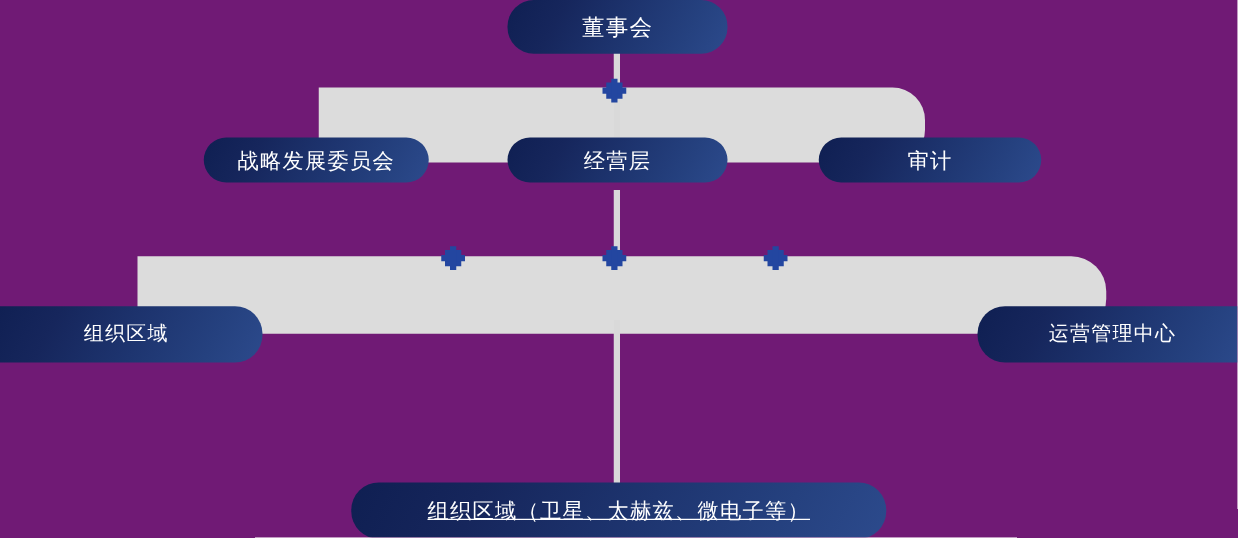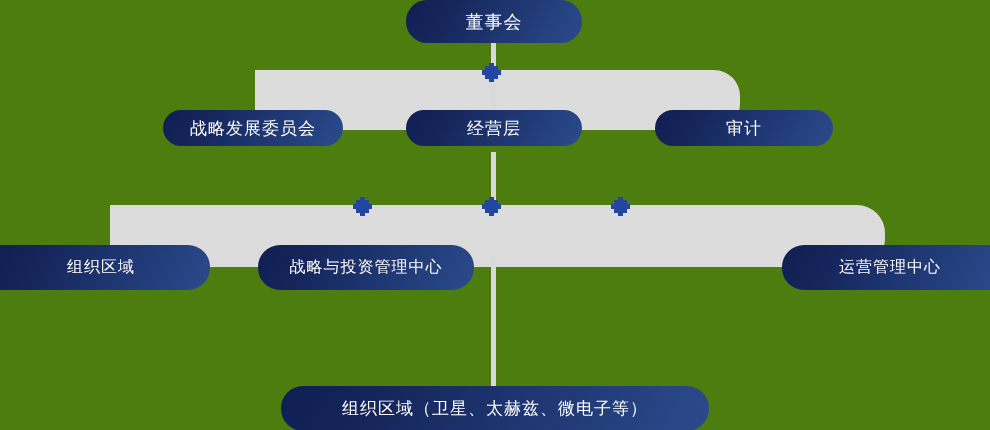--- a/index.html
+++ b/index.html
@@ -8,21 +8,21 @@
     background: #ffffff;
   }
   body {
     font-family: "Liberation Sans", "DejaVu Sans", sans-serif;
   }
   #org-chart {
     position: relative;
     width: 990px;
     height: 430px;
     overflow: hidden;
-    background: #4d7c0f;
+    background: #701a75;
   }
 
   
   .shadow-band {
     position: absolute;
     background: #dcdcdc;
     z-index: 1;
   }
   .shadow-band.r2 {
     left: 255px;
@@ -85,21 +85,21 @@
     font-size: 17px;
     letter-spacing: 1px;
     white-space: nowrap;
     border-radius: 22px;
     background: linear-gradient(118deg, #0f1f52 0%, #16265c 24%, #1e3570 55%, #25417f 80%, #2c4a8c 100%);
     z-index: 5;
   }
   .pill.lvl1 { height: 43px; font-size: 18px; border-radius: 21px; }
   .pill.lvl2 { height: 36px; font-size: 17px; border-radius: 22px; }
   .pill.lvl3 { height: 45px; font-size: 16px; border-radius: 22px; }
-  .pill.lvl4 { height: 45px; font-size: 17px; border-radius: 22px; }
+  .pill.lvl4 { height: 45px; font-size: 17px; border-radius: 22px; text-decoration: underline; }
 
   
   .pill.clip-left  { border-top-left-radius: 0; border-bottom-left-radius: 0; }
   .pill.clip-right { border-top-right-radius: 0; border-bottom-right-radius: 0; }
 
   .pill .label {
     pointer-events: none;
   }
 </style>
 </head>
@@ -136,23 +136,20 @@
   </div>
 
   <div class="pill lvl2" style="left:655px; top:110px; width:178px;">
     <span class="label">审计</span>
   </div>
 
   <div class="pill lvl3 clip-left" style="left:-8px; top:245px; width:218px;">
     <span class="label">组织区域</span>
   </div>
 
-  <div class="pill lvl3" style="left:258px; top:245px; width:216px;">
-    <span class="label">战略与投资管理中心</span>
-  </div>
 
 
   <div class="pill lvl3 clip-right" style="left:782px; top:245px; width:216px;">
     <span class="label">运营管理中心</span>
   </div>
 
   <div class="pill lvl4" style="left:281px; top:386px; width:428px;">
     <span class="label">组织区域（卫星、太赫兹、微电子等）</span>
   </div>
 

